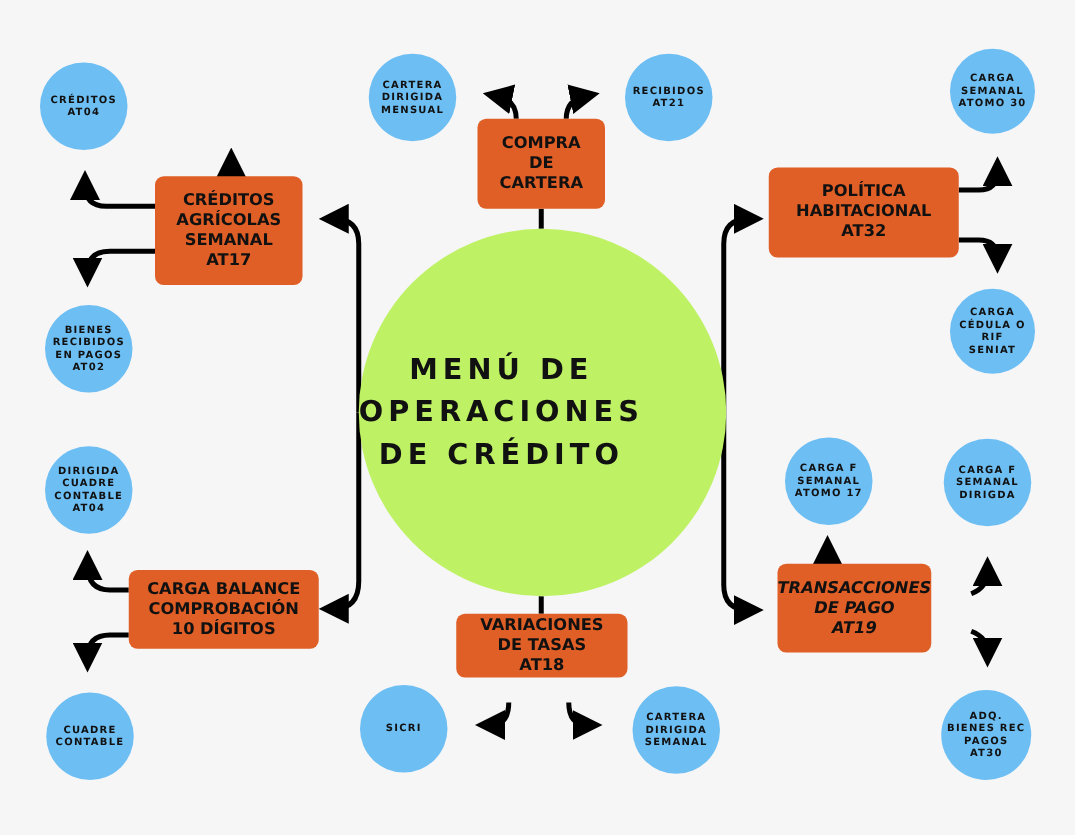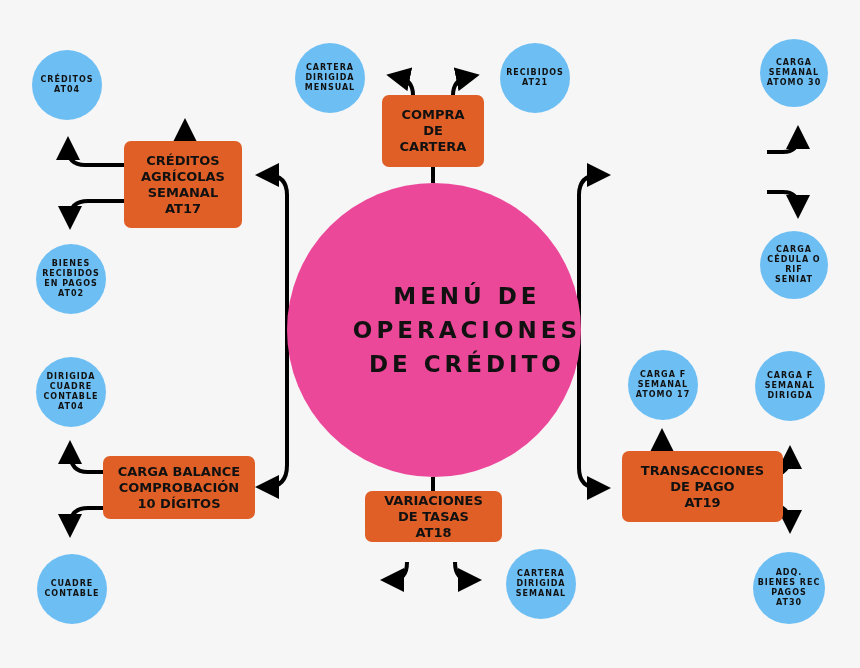--- a/index.html
+++ b/index.html
@@ -10,22 +10,22 @@
       overflow: hidden;
       font-family: "DejaVu Sans", "Liberation Sans", sans-serif;
     }
     #canvas { position: absolute; left: 0; top: 0; width: 860px; height: 668px; }
     svg.connectors { position: absolute; left: 0; top: 0; width: 860px; height: 668px; }
     .center {
       position: absolute;
       left: 287px; top: 183px;
       width: 294px; height: 294px;
       border-radius: 50%;
-      background: #ec4899;
-      display: flex; align-items: center; justify-content: flex-end;
+      background: #bef264;
+      display: flex; align-items: center; justify-content: flex-start;
       text-align: center;
     }
     .center-title {
       font-weight: bold;
       font-size: 23px;
       line-height: 34px;
       letter-spacing: 4px;
       color: #111;
       white-space: pre-line;
     }
@@ -117,31 +117,36 @@
     <div class="box-label">CRÉDITOS
 AGRÍCOLAS
 SEMANAL
 AT17</div>
   </div>
   <div class="box" style="left:382px;top:95px;width:102px;height:72px;">
     <div class="box-label">COMPRA
 DE
 CARTERA</div>
   </div>
+  <div class="box" style="left:615px;top:134px;width:152px;height:72px;">
+    <div class="box-label">POLÍTICA
+HABITACIONAL
+AT32</div>
+  </div>
   <div class="box" style="left:103px;top:456px;width:152px;height:63px;align-items:center;">
     <div class="box-label">CARGA BALANCE
 COMPROBACIÓN
 10 DÍGITOS</div>
   </div>
   <div class="box" style="left:365px;top:491px;width:137px;height:51px;">
     <div class="box-label">VARIACIONES
 DE TASAS
 AT18</div>
   </div>
-  <div class="box" style="left:622px;top:451px;width:161px;height:71px;">
+  <div class="box" style="left:622px;top:451px;width:123px;height:71px;font-style:italic;">
     <div class="box-label">TRANSACCIONES
 DE PAGO
 AT19</div>
   </div>
 
   <div class="bubble" style="left:32px;top:50px;width:70px;height:70px;">
     <div class="bubble-label">CRÉDITOS
 AT04</div>
   </div>
   <div class="bubble" style="left:36px;top:244px;width:70px;height:70px;">
@@ -173,20 +178,23 @@
   <div class="bubble" style="left:36px;top:357px;width:70px;height:70px;">
     <div class="bubble-label">DIRIGIDA
 CUADRE
 CONTABLE
 AT04</div>
   </div>
   <div class="bubble" style="left:37px;top:554px;width:70px;height:70px;">
     <div class="bubble-label">CUADRE
 CONTABLE</div>
   </div>
+  <div class="bubble" style="left:288px;top:548px;width:70px;height:70px;">
+    <div class="bubble-label">SICRI</div>
+  </div>
   <div class="bubble" style="left:506px;top:549px;width:70px;height:70px;">
     <div class="bubble-label">CARTERA
 DIRIGIDA
 SEMANAL</div>
   </div>
   <div class="bubble" style="left:628px;top:350px;width:70px;height:70px;">
     <div class="bubble-label">CARGA F
 SEMANAL
 ATOMO 17</div>
   </div>

